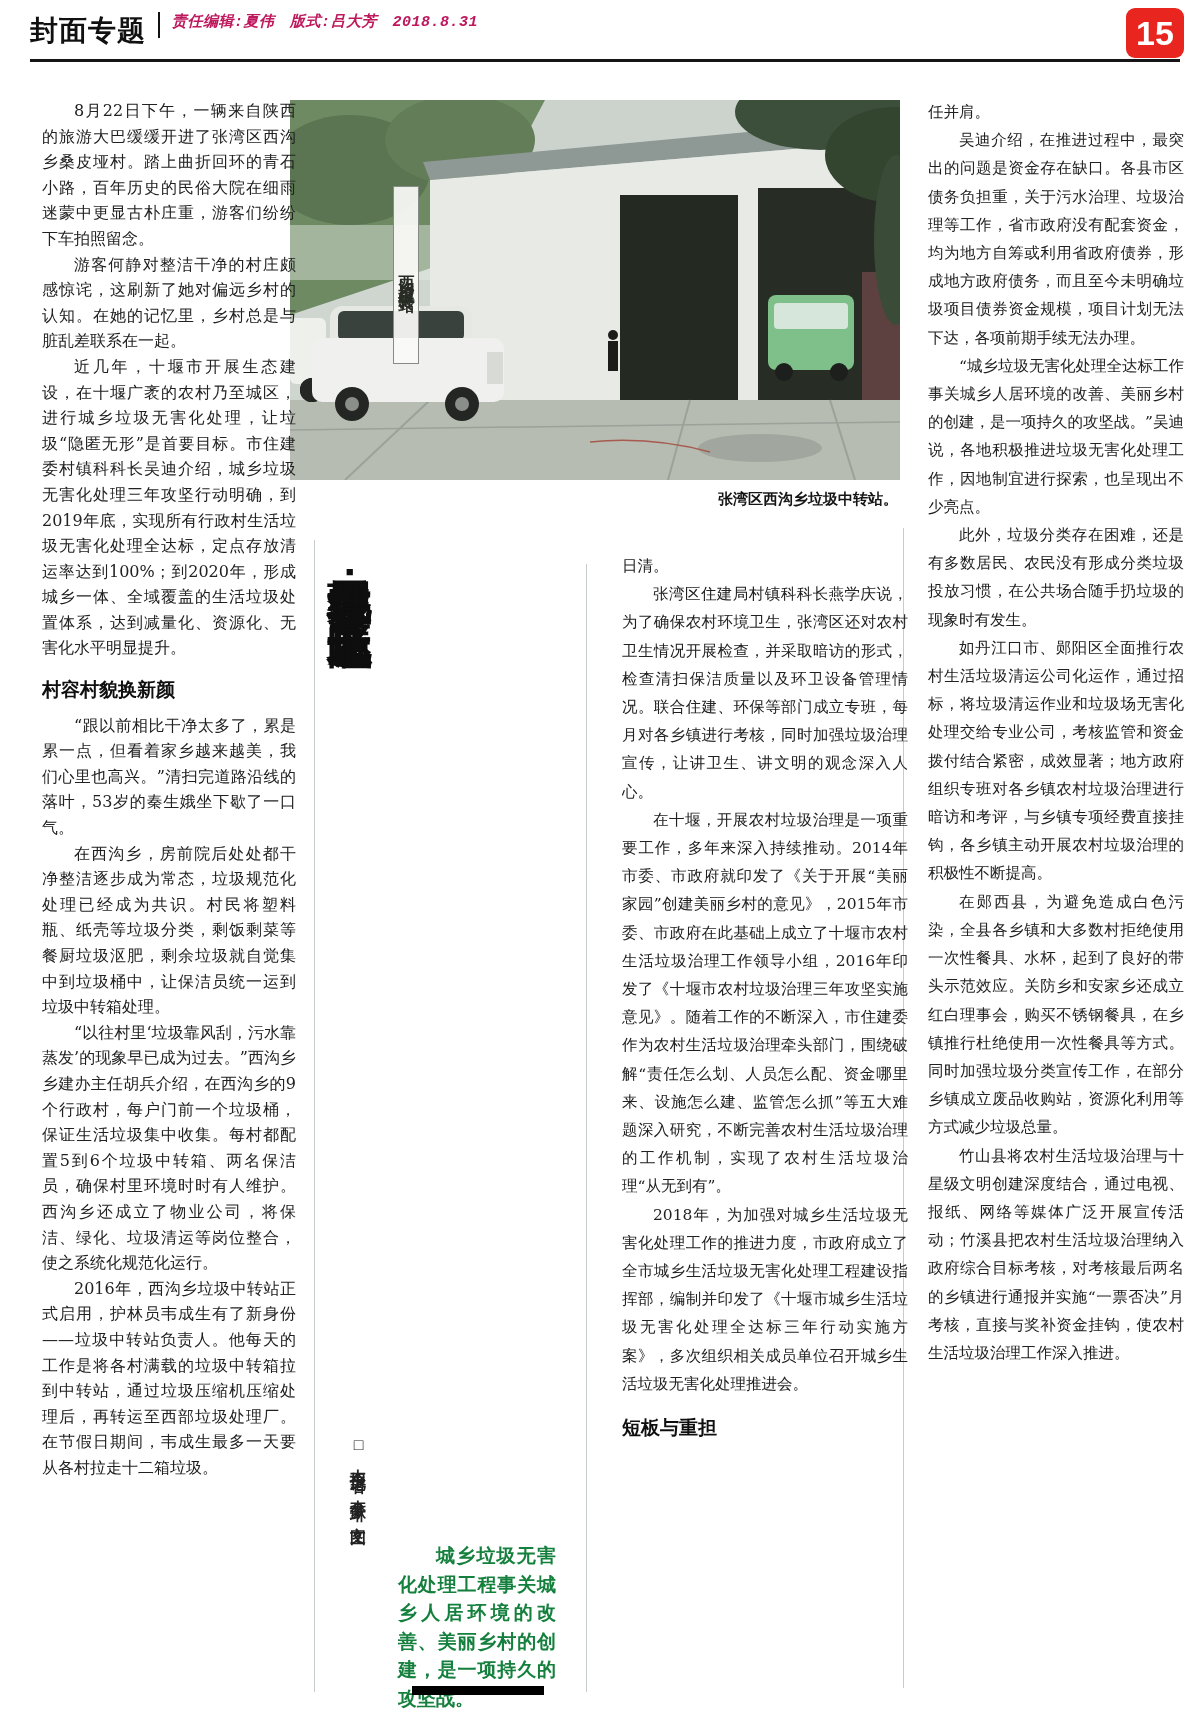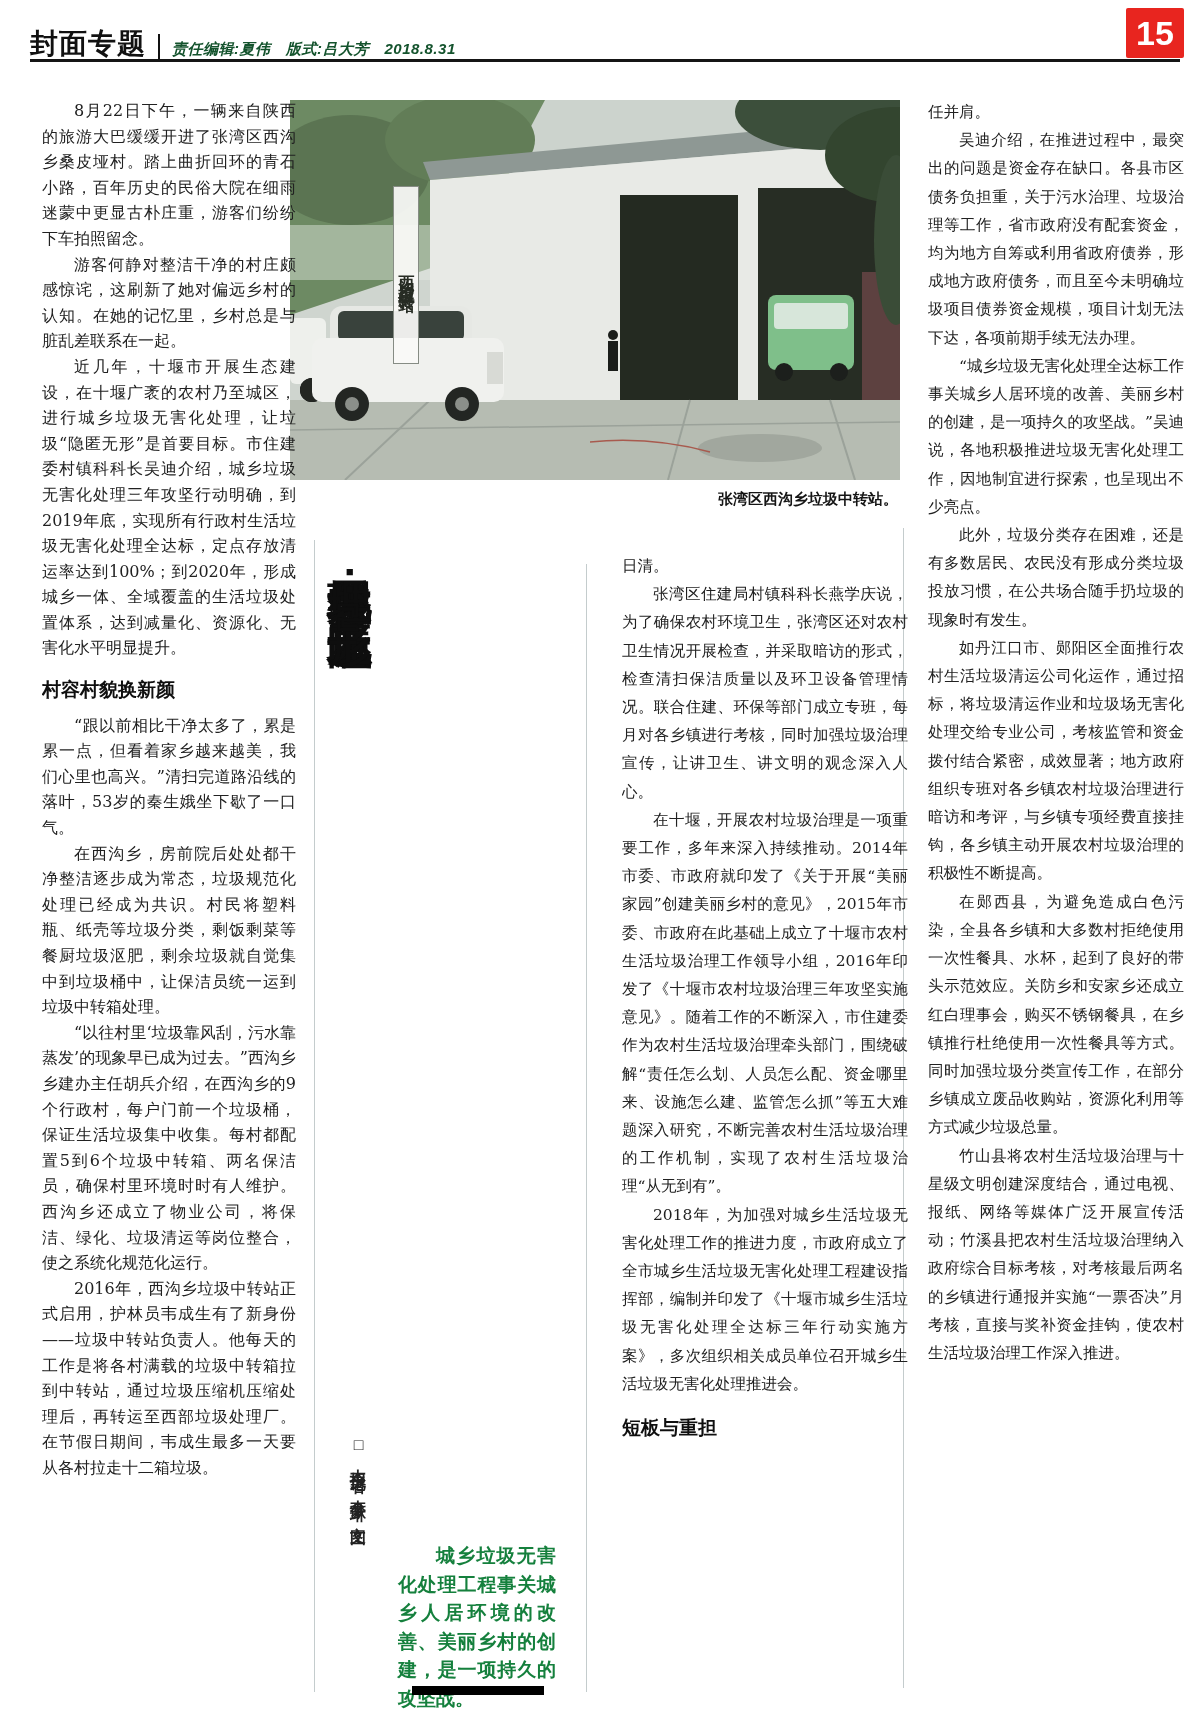--- a/index.html
+++ b/index.html
@@ -1,23 +1,23 @@
 <!DOCTYPE html>
 <html><head>
 <meta charset="utf-8">
 <style>
   html,body{margin:0;padding:0;background:#e9e9e9;}
   .page{position:relative;width:1200px;height:1711px;background:#ffffff;margin:0 auto;overflow:hidden;
         font-family:"DejaVu Serif", serif;color:#1c1c1c;}
   
-  .header-bar{position:absolute;left:30px;top:25px;display:flex;align-items:flex-end;gap:12px;}
+  .header-bar{position:absolute;left:30px;top:12px;display:flex;gap:12px;}
   .section-title{font-family:"Liberation Sans", sans-serif;font-weight:900;font-size:28px;color:#111;letter-spacing:1px;}
   .header-sep{width:2px;height:26px;background:#111;margin-bottom:3px;}
-  .editor-line{font-family:Liberation Sans, sans-serif;font-weight:700;font-style:italic;font-size:15px;color:#14532d;margin-bottom:4px;letter-spacing:.5px;}
-  .page-num{position:absolute;right:16px;top:8px;width:58px;height:50px;border-radius:2px;background:#e8251f;
+  .editor-line{font-family:Liberation Mono, monospace;font-weight:700;font-style:italic;font-size:15px;color:#be185d;margin-bottom:4px;letter-spacing:.5px;}
+  .page-num{position:absolute;right:16px;top:8px;width:58px;height:50px;border-radius:9px;background:#e8251f;
             color:#fff;font-family:"Liberation Sans", sans-serif;font-weight:700;font-size:34px;
             display:flex;align-items:center;justify-content:center;}
   .header-rule{position:absolute;left:30px;top:59px;width:1150px;height:3px;background:#151515;}
   
   .photo{position:absolute;left:290px;top:100px;width:610px;height:380px;background:#cfd5cf;overflow:hidden;}
   .photo-sign{position:absolute;left:103px;top:86px;width:24px;height:176px;background:rgba(250,250,247,.93);
               border:1px solid #868c84;writing-mode:vertical-rl;text-orientation:upright;
               font-family:"Liberation Sans", sans-serif;font-weight:700;font-size:16px;letter-spacing:3px;
               color:#272c24;display:flex;align-items:center;justify-content:center;}
   .caption{position:absolute;left:290px;top:490px;width:608px;text-align:right;

